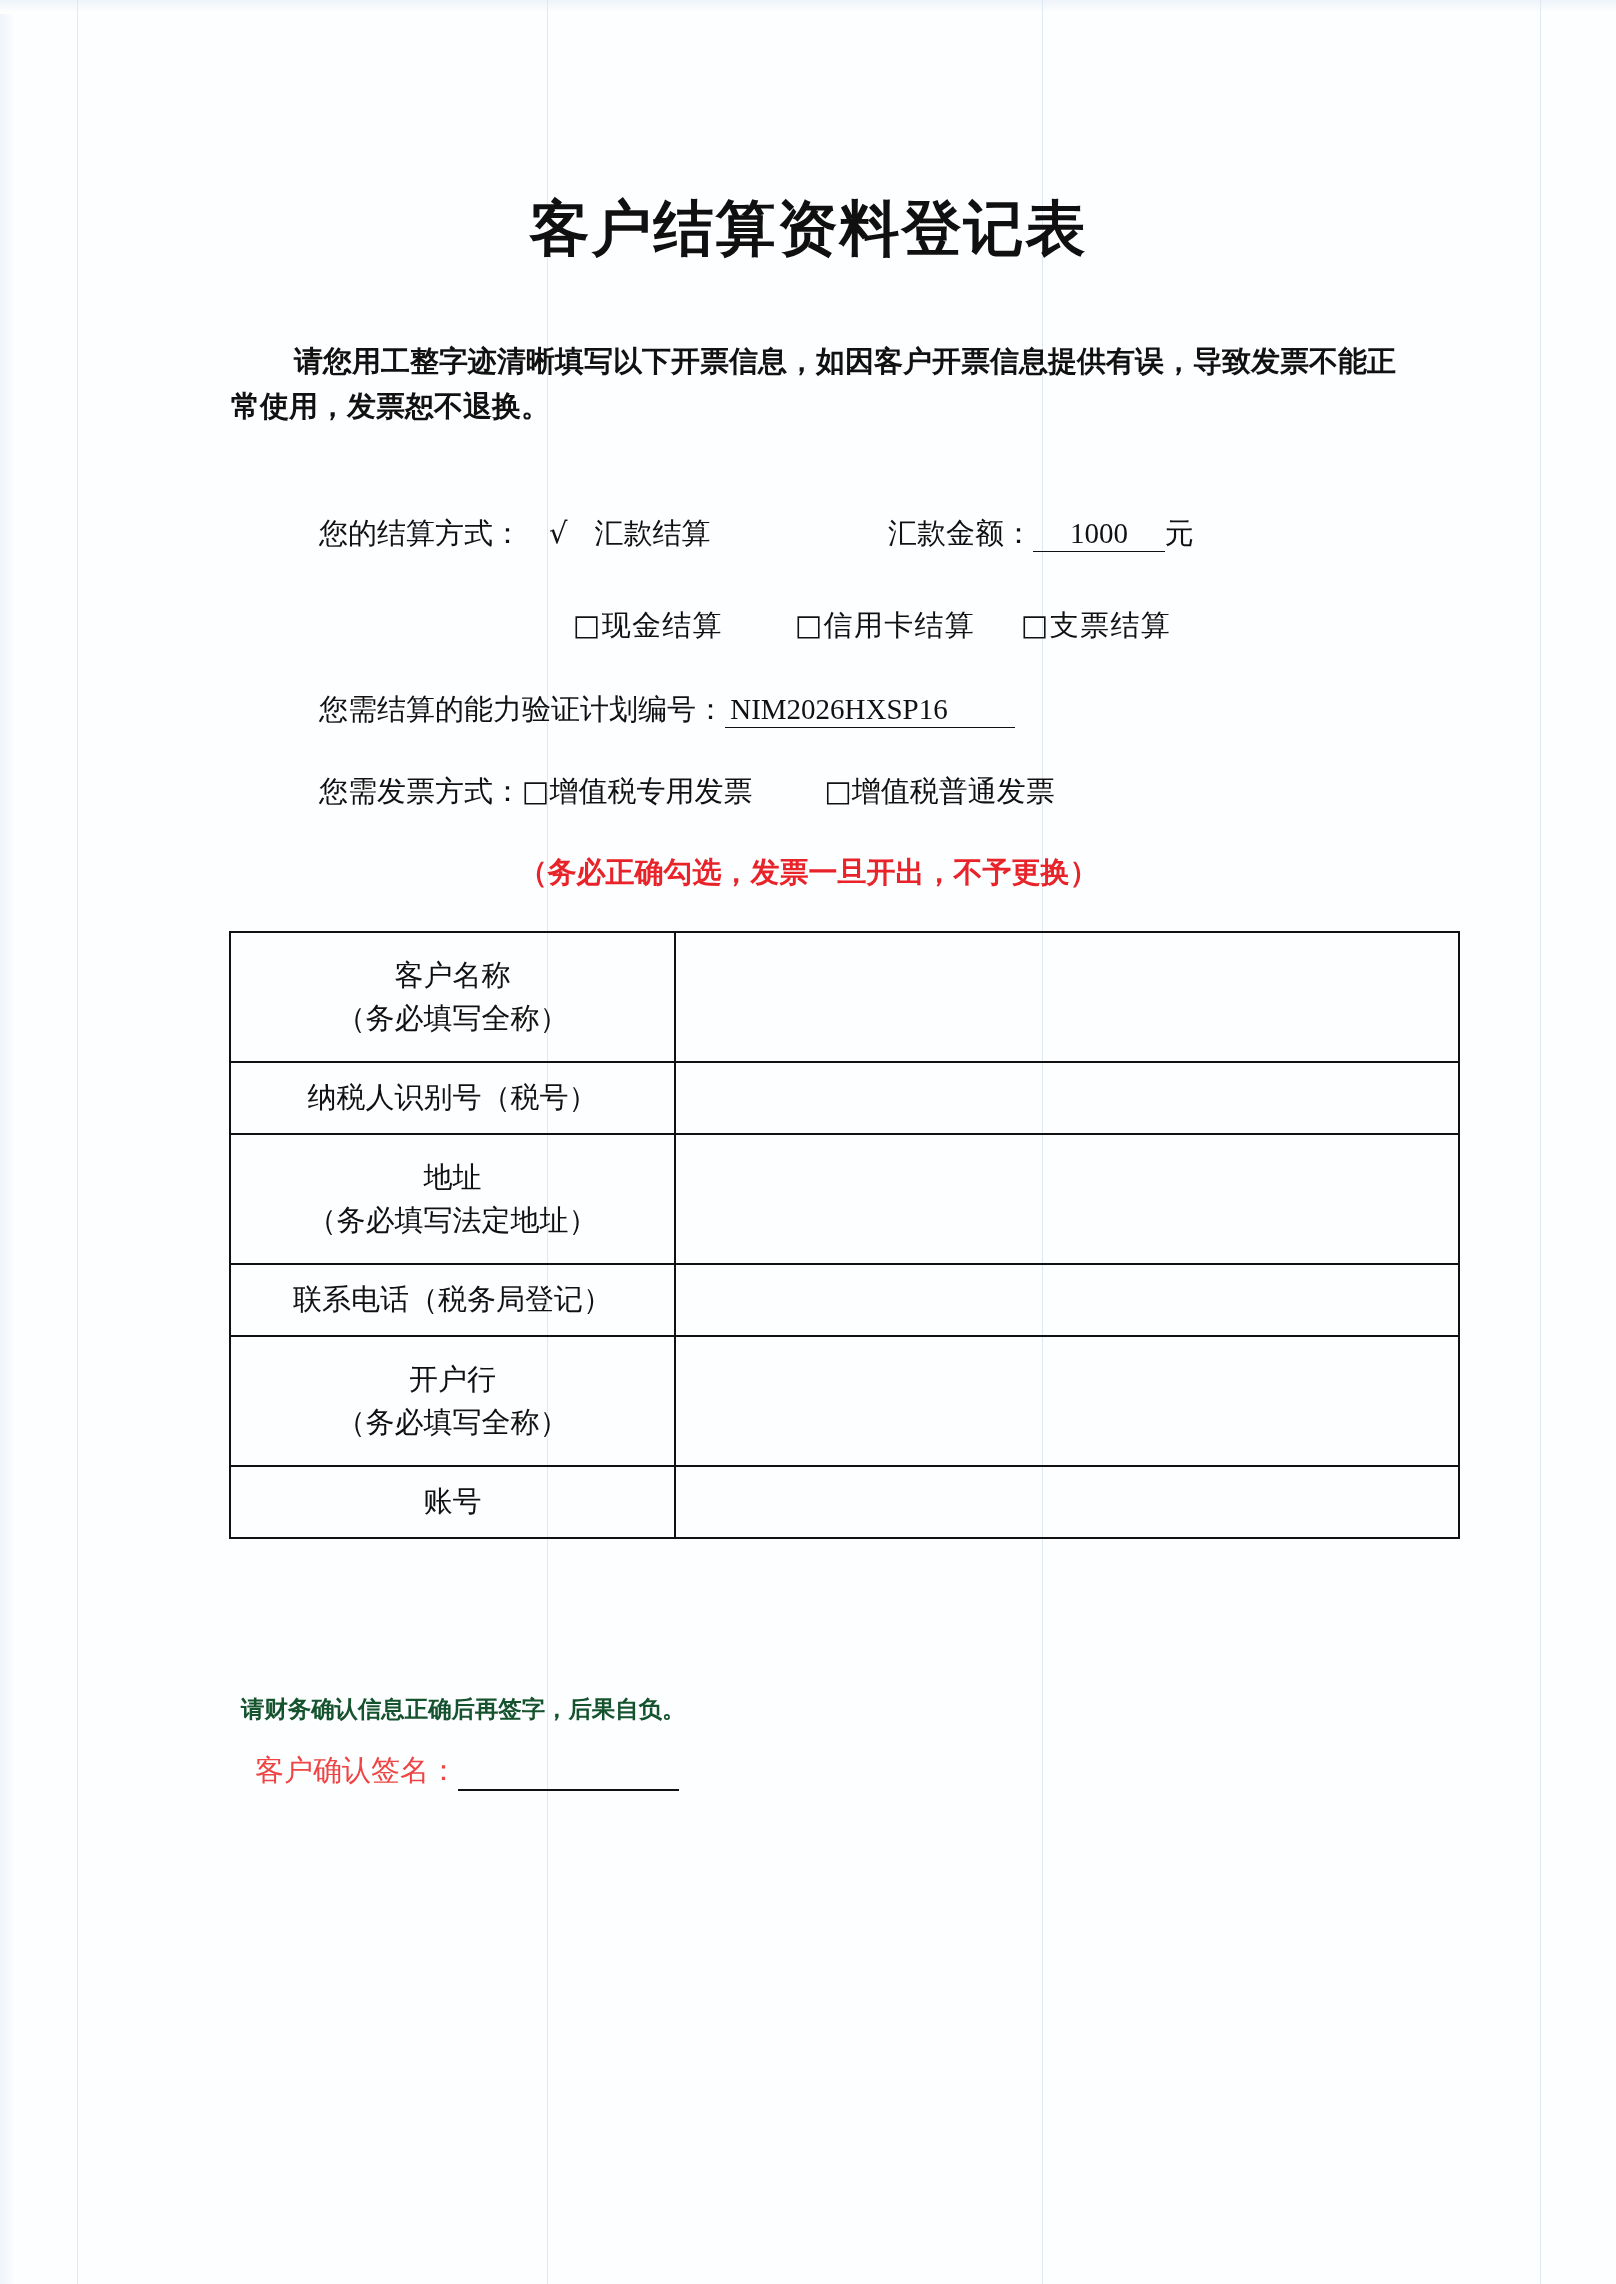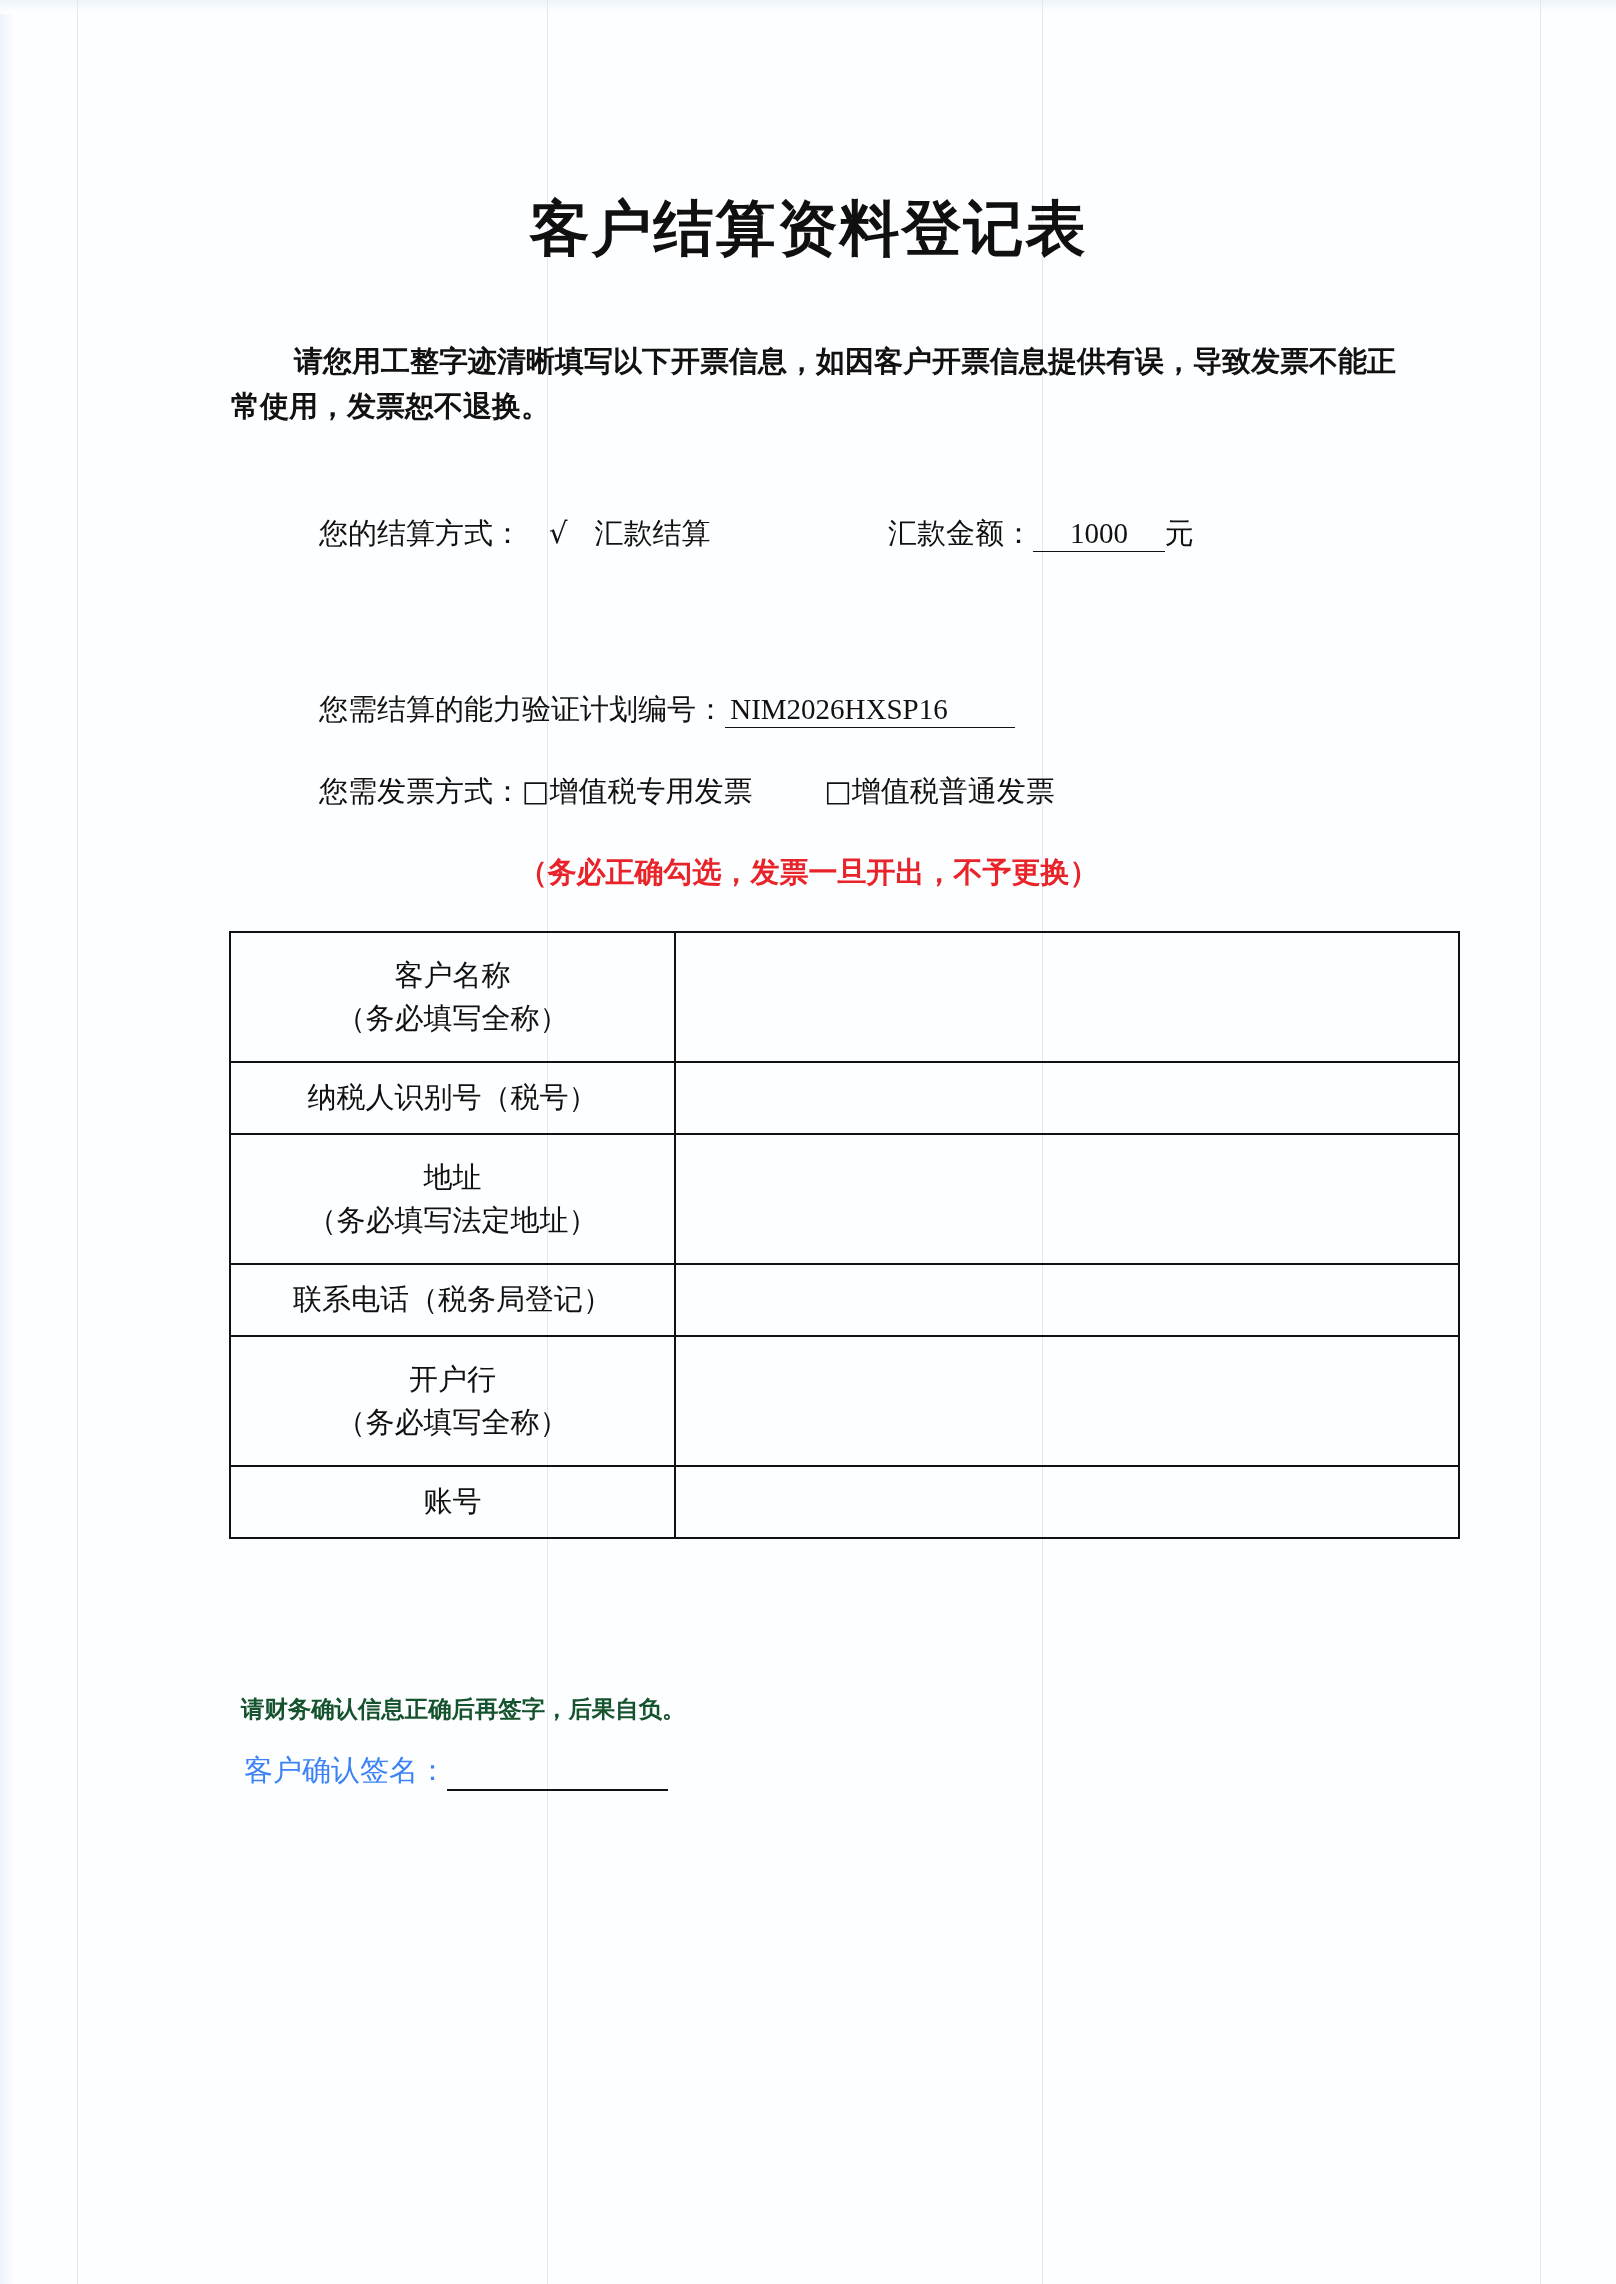--- a/index.html
+++ b/index.html
@@ -153,24 +153,24 @@
     position: absolute;
     left: 241px;
     top: 1693px;
     color: #14532d;
     font-size: 23.4px;
     font-weight: bold;
     font-family: "DejaVu Sans", "Liberation Sans", sans-serif;
   }
   .sign-row {
     position: absolute;
-    left: 244px;
+    left: 255px;
     top: 1751px;
     font-size: 29px;
-    color: #3b82f6;
+    color: #ef4444;
     white-space: nowrap;
     font-family: Liberation Mono, monospace;
   }
   .sign-line {
     display: inline-block;
     width: 221px;
     border-bottom: 2px solid #111;
     vertical-align: bottom;
     height: 27px;
   }
@@ -193,20 +193,23 @@
     <div class="para para-1">请您用工整字迹清晰填写以下开票信息，如因客户开票信息提供有误，导致发票不能正常使用，发票恕不退换。</div>
 
     <div class="row row-settle">
       <span>您的结算方式：</span><span class="gap-small"></span><span>√</span><span class="gap-small"></span><span>汇款结算</span>
     </div>
 
     <div class="amount-label">
       <span>汇款金额：</span><span class="amount-value">1000</span><span>元</span>
     </div>
 
+    <div class="row row-options">
+      <span>□</span><span>现金结算</span><span class="gap-wide"></span><span>□</span><span>信用卡结算</span><span class="gap-med"></span><span>□</span><span>支票结算</span>
+    </div>
 
     <div class="row row-plan">
       <span>您需结算的能力验证计划编号：</span><span class="plan-value">NIM2026HXSP16</span>
     </div>
 
     <div class="row row-invoice">
       <span>您需发票方式：</span><span>□</span><span>增值税专用发票</span><span class="gap-wide"></span><span>□</span><span>增值税普通发票</span>
     </div>
 
     <div class="warn-red">（务必正确勾选，发票一旦开出，不予更换）</div>

